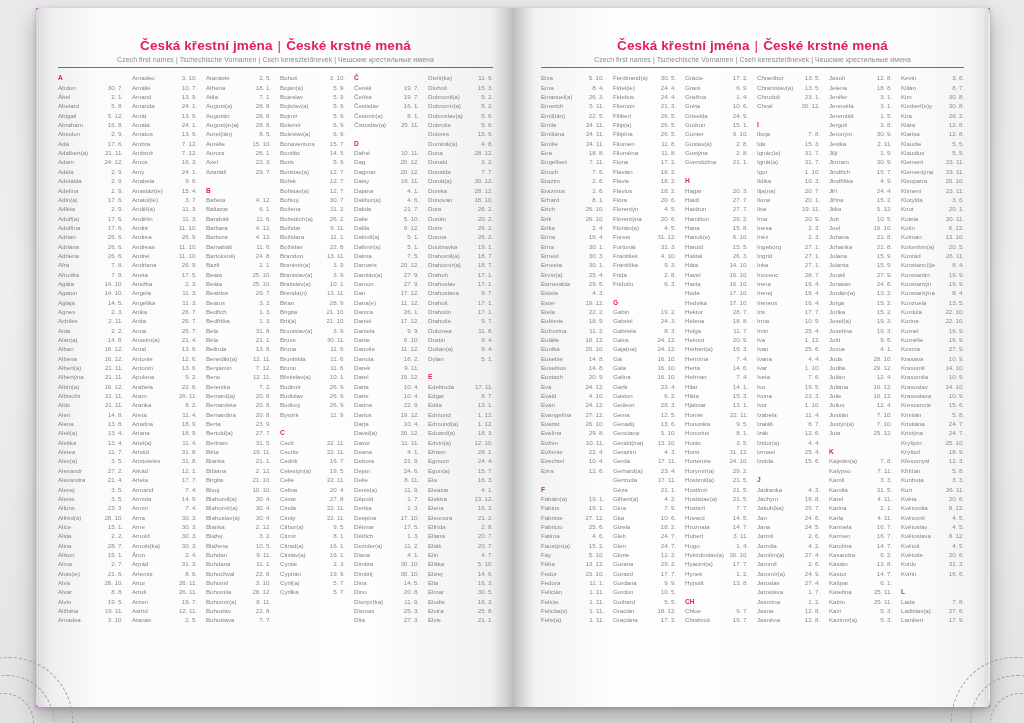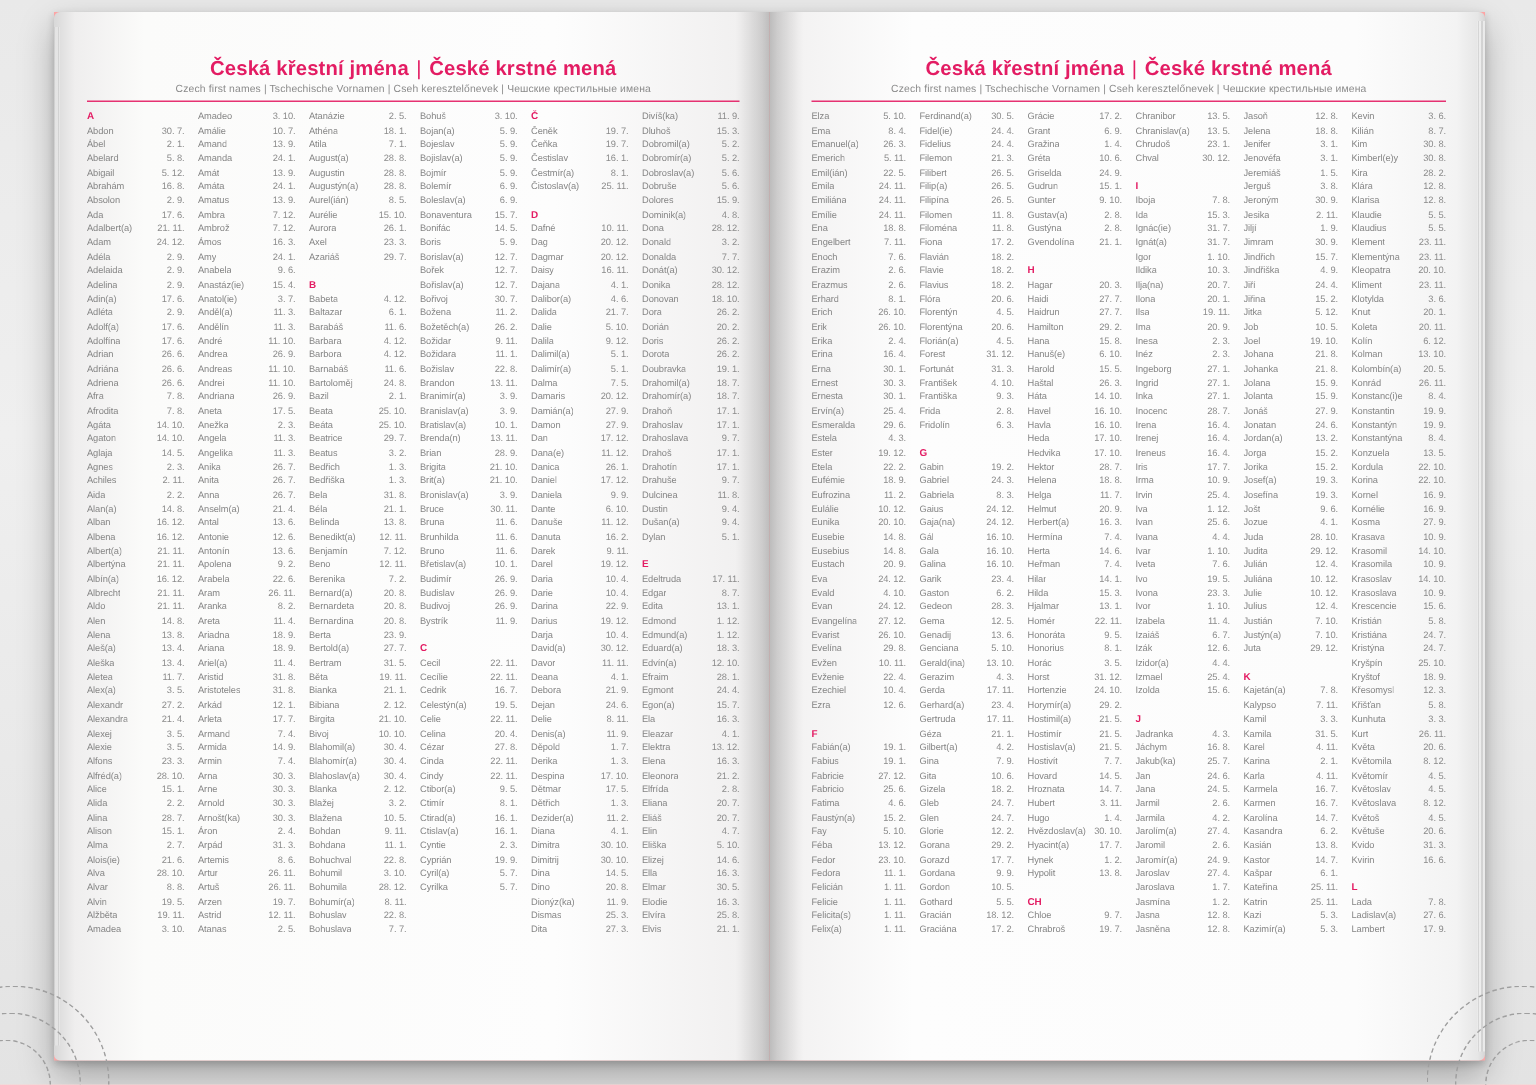--- a/index.html
+++ b/index.html
@@ -5,21 +5,21 @@
   html,body{margin:0;padding:0;}
   body{
     width:1024px;height:723px;position:relative;overflow:hidden;
     background:linear-gradient(180deg,#e9e9e9 0%,#efefef 40%,#e3e3e3 100%);
     font-family:"Liberation Sans","DejaVu Sans",sans-serif;
   }
   .book{
     position:absolute;left:36px;right:34px;top:8px;bottom:16px;
     display:flex;
     box-shadow:0 10px 22px rgba(0,0,0,.28), 0 2px 5px rgba(0,0,0,.18);
-    background:#fca5a5;
+    background:#d946ef;
   }
   .page{position:relative;width:50%;height:100%;background:#fcfcfc;}
   .page-left{
     background:linear-gradient(90deg,#d8d8d8 0px,#efeeee 14px,#fbfbfa 60px,#fdfdfd 70%,#f1f0f0 96%,#e2e1e1 100%);
     border-radius:4px 0 0 4px;
   }
   .page-right{
     background:linear-gradient(90deg,#e0dfdf 0%,#f3f2f2 4%,#fdfdfd 20%,#fcfcfc 82%,#f3f3f3 96%,#e6e6e6 99%,#d5d5d5 100%);
     border-radius:0 4px 4px 0;
   }

